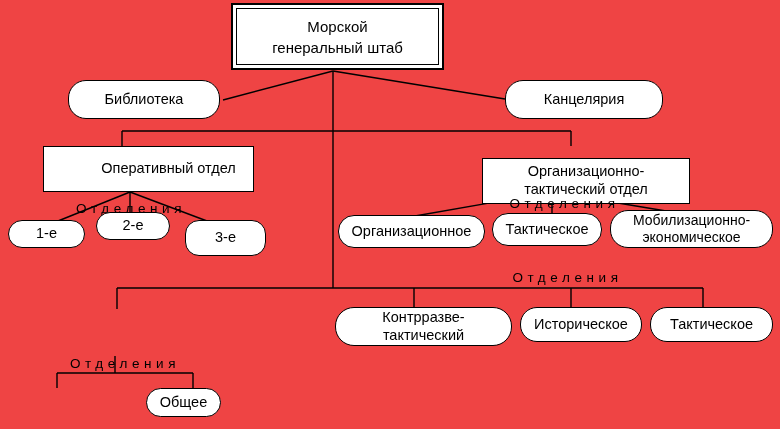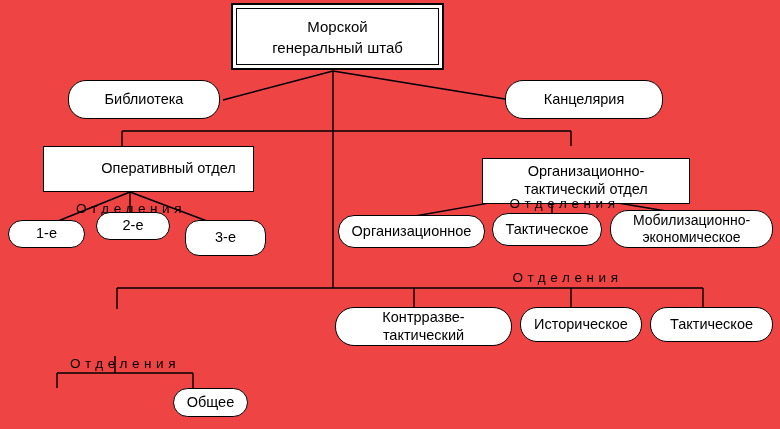--- a/index.html
+++ b/index.html
@@ -119,15 +119,15 @@
   <div class="sections-label" style="left:500px; top:270px; width:135px;">Отделения</div>
 
 
   <div class="node rounded" style="left:335px; top:307px; width:177px; height:39px; border-radius:19px;">Контрразве-
 тактический</div>
   <div class="node rounded" style="left:520px; top:307px; width:122px; height:35px; border-radius:17px;">Историческое</div>
   <div class="node rounded" style="left:650px; top:307px; width:123px; height:35px; border-radius:17px;">Тактическое</div>
 
   <div class="sections-label" style="left:54px; top:356px; width:142px;">Отделения</div>
 
-  <div class="node rounded" style="left:173px; top:388px; width:75px; height:29px; border-radius:17px;">Общее</div>
+  <div class="node rounded" style="left:146px; top:388px; width:75px; height:29px; border-radius:17px;">Общее</div>
 
 </div>
 
 </body></html>

